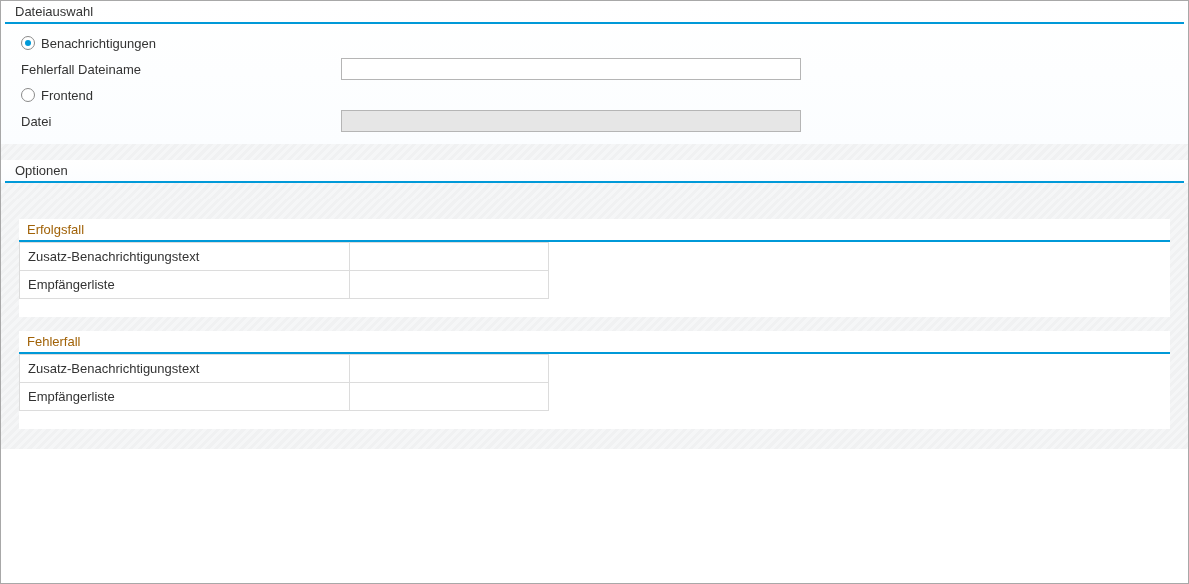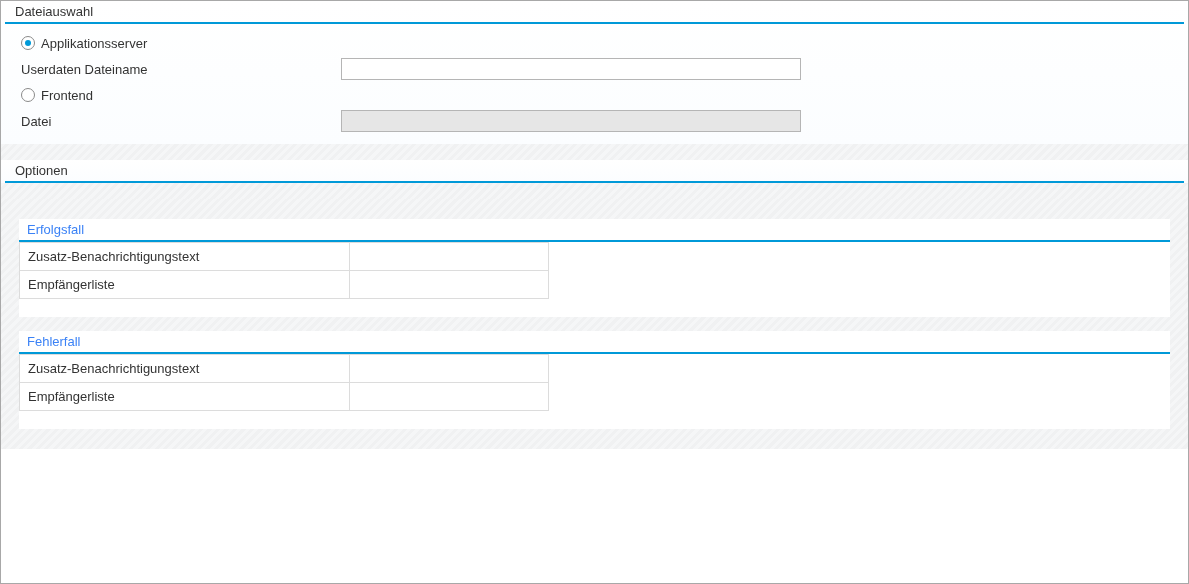--- a/index.html
+++ b/index.html
@@ -101,21 +101,21 @@
   }
   
   .sub-panel {
     margin: 14px 18px 0 18px;
     background: #ffffff;
     border: 0;
   }
   .sub-title {
     padding: 3px 8px;
     font-size: 13px;
-    color: #3b82f6;
+    color: #a16207;
     border-bottom: 2px solid #0099d8;
   }
   .sub-grid {
     border-collapse: collapse;
     width: 530px;
     margin: 0;
   }
   .sub-grid td {
     border: 1px solid #dcdcdc;
     height: 26px;
@@ -150,26 +150,26 @@
 <body>
 
 <div class="frame">
 
   <div class="section">
     <div class="section-title">Dateiauswahl</div>
     <div class="section-body">
       <div class="row">
         <div class="label-col">
           <span class="radio checked"></span>
-          <span>Applikationsserver</span>
-        </div>
-      </div>
-      <div class="row">
-        <div class="label-col">
-          <span class="indent-label" style="padding-left:0">Userdaten Dateiname</span>
+          <span>Benachrichtigungen</span>
+        </div>
+      </div>
+      <div class="row">
+        <div class="label-col">
+          <span class="indent-label" style="padding-left:0">Fehlerfall Dateiname</span>
         </div>
         <div class="field-col">
           <input type="text" class="text-input wide" value="" style="">
         </div>
       </div>
       <div class="row">
         <div class="label-col">
           <span class="radio"></span>
           <span>Frontend</span>
         </div>

